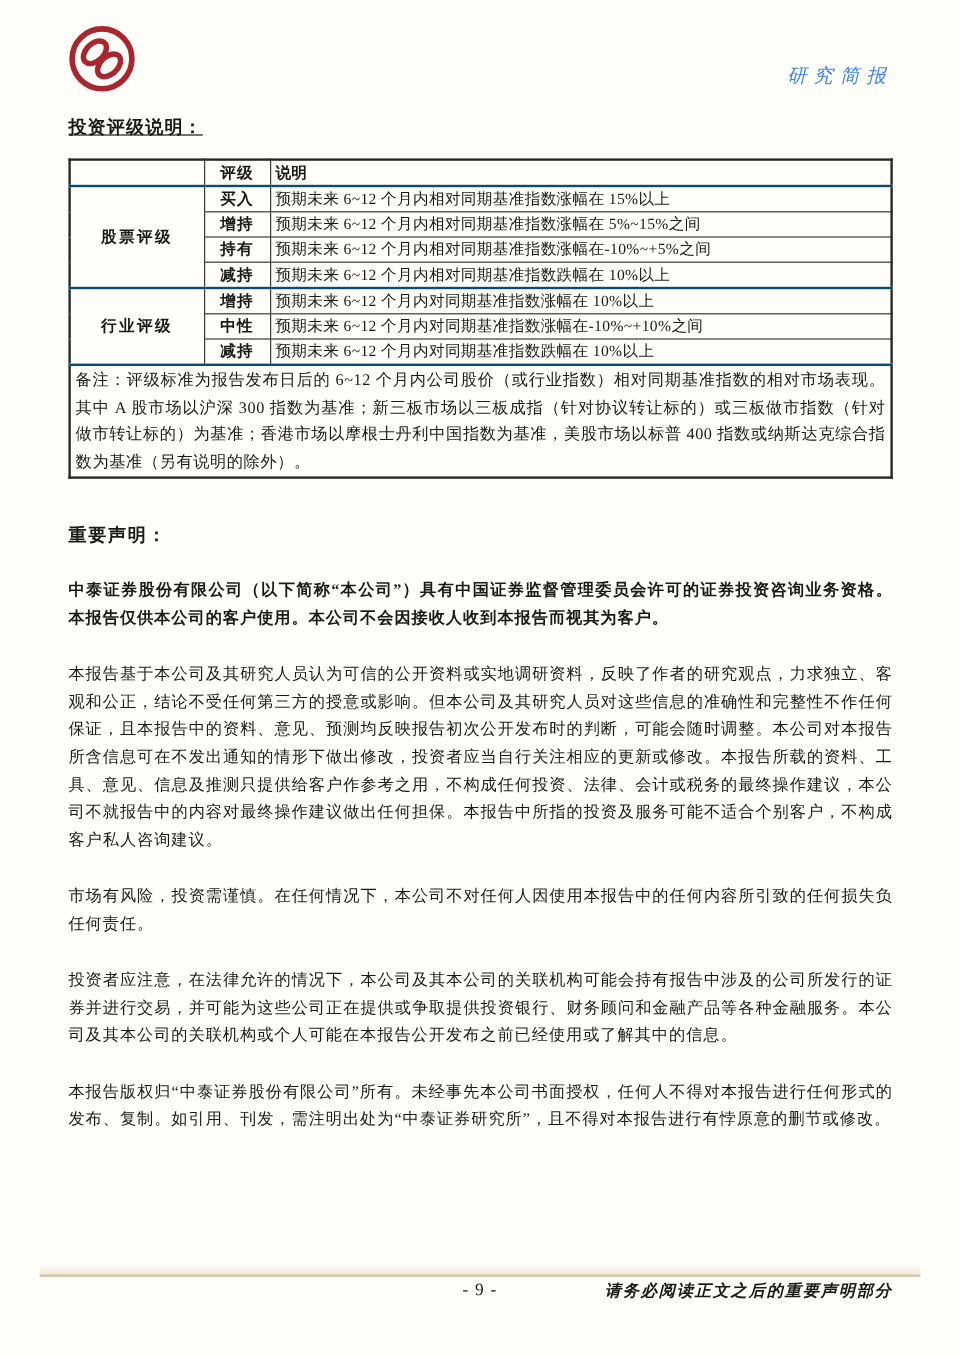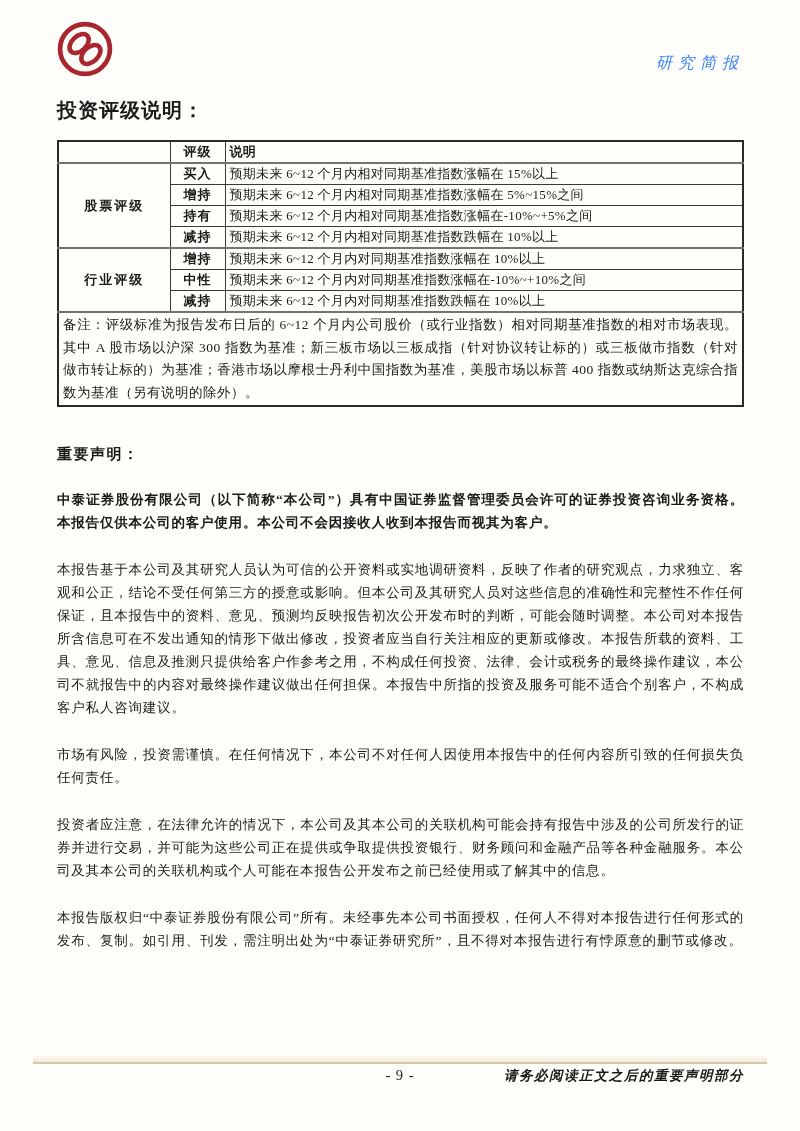--- a/index.html
+++ b/index.html
@@ -29,40 +29,41 @@
   .report-type {
     position:absolute; right:56px; top:53px;
     font-size:16px; font-style:italic; letter-spacing:6px; color:#3b82f6;
   }
 
   
   .content { padding:0 56px 0 57px; }
 
   .section-title {
     font-family:"Liberation Sans","DejaVu Sans",sans-serif;
-    font-weight:bold; font-size:20px; letter-spacing:1px;
+    font-weight:bold; font-size:15px; letter-spacing:1px;
     margin:0 0 16px 0;
+    text-decoration:underline;
   }
 
   
   table.rating {
     width:100%; border-collapse:collapse;
     border:2px solid #2a2a2a;
     font-size:13px;
   }
   table.rating td {
     border:1px solid #3a3a3a;
     height:21px; padding:1px 4px;
     vertical-align:middle;
   }
   td.group-cell { width:112px; text-align:center; font-weight:bold; letter-spacing:2px; }
   td.rating-cell { width:55px; text-align:center; font-weight:bold; letter-spacing:1px; }
   td.desc-cell { padding-left:8px; letter-spacing:0.3px; }
   tr.head td { font-weight:bold; }
-  tr.sep td { border-top:2px solid #737373; }
+  tr.sep td { border-top:2px solid #0c4a6e; }
   td.note-cell {
     text-align:justify; line-height:22.5px;
     padding:4px 8px 6px 8px; font-size:13.5px; letter-spacing:0.5px;
   }
 
   
   .stmt-title {
     font-weight:bold; font-size:15px; letter-spacing:1.5px;
     margin:38px 0 24px 0;
   }

